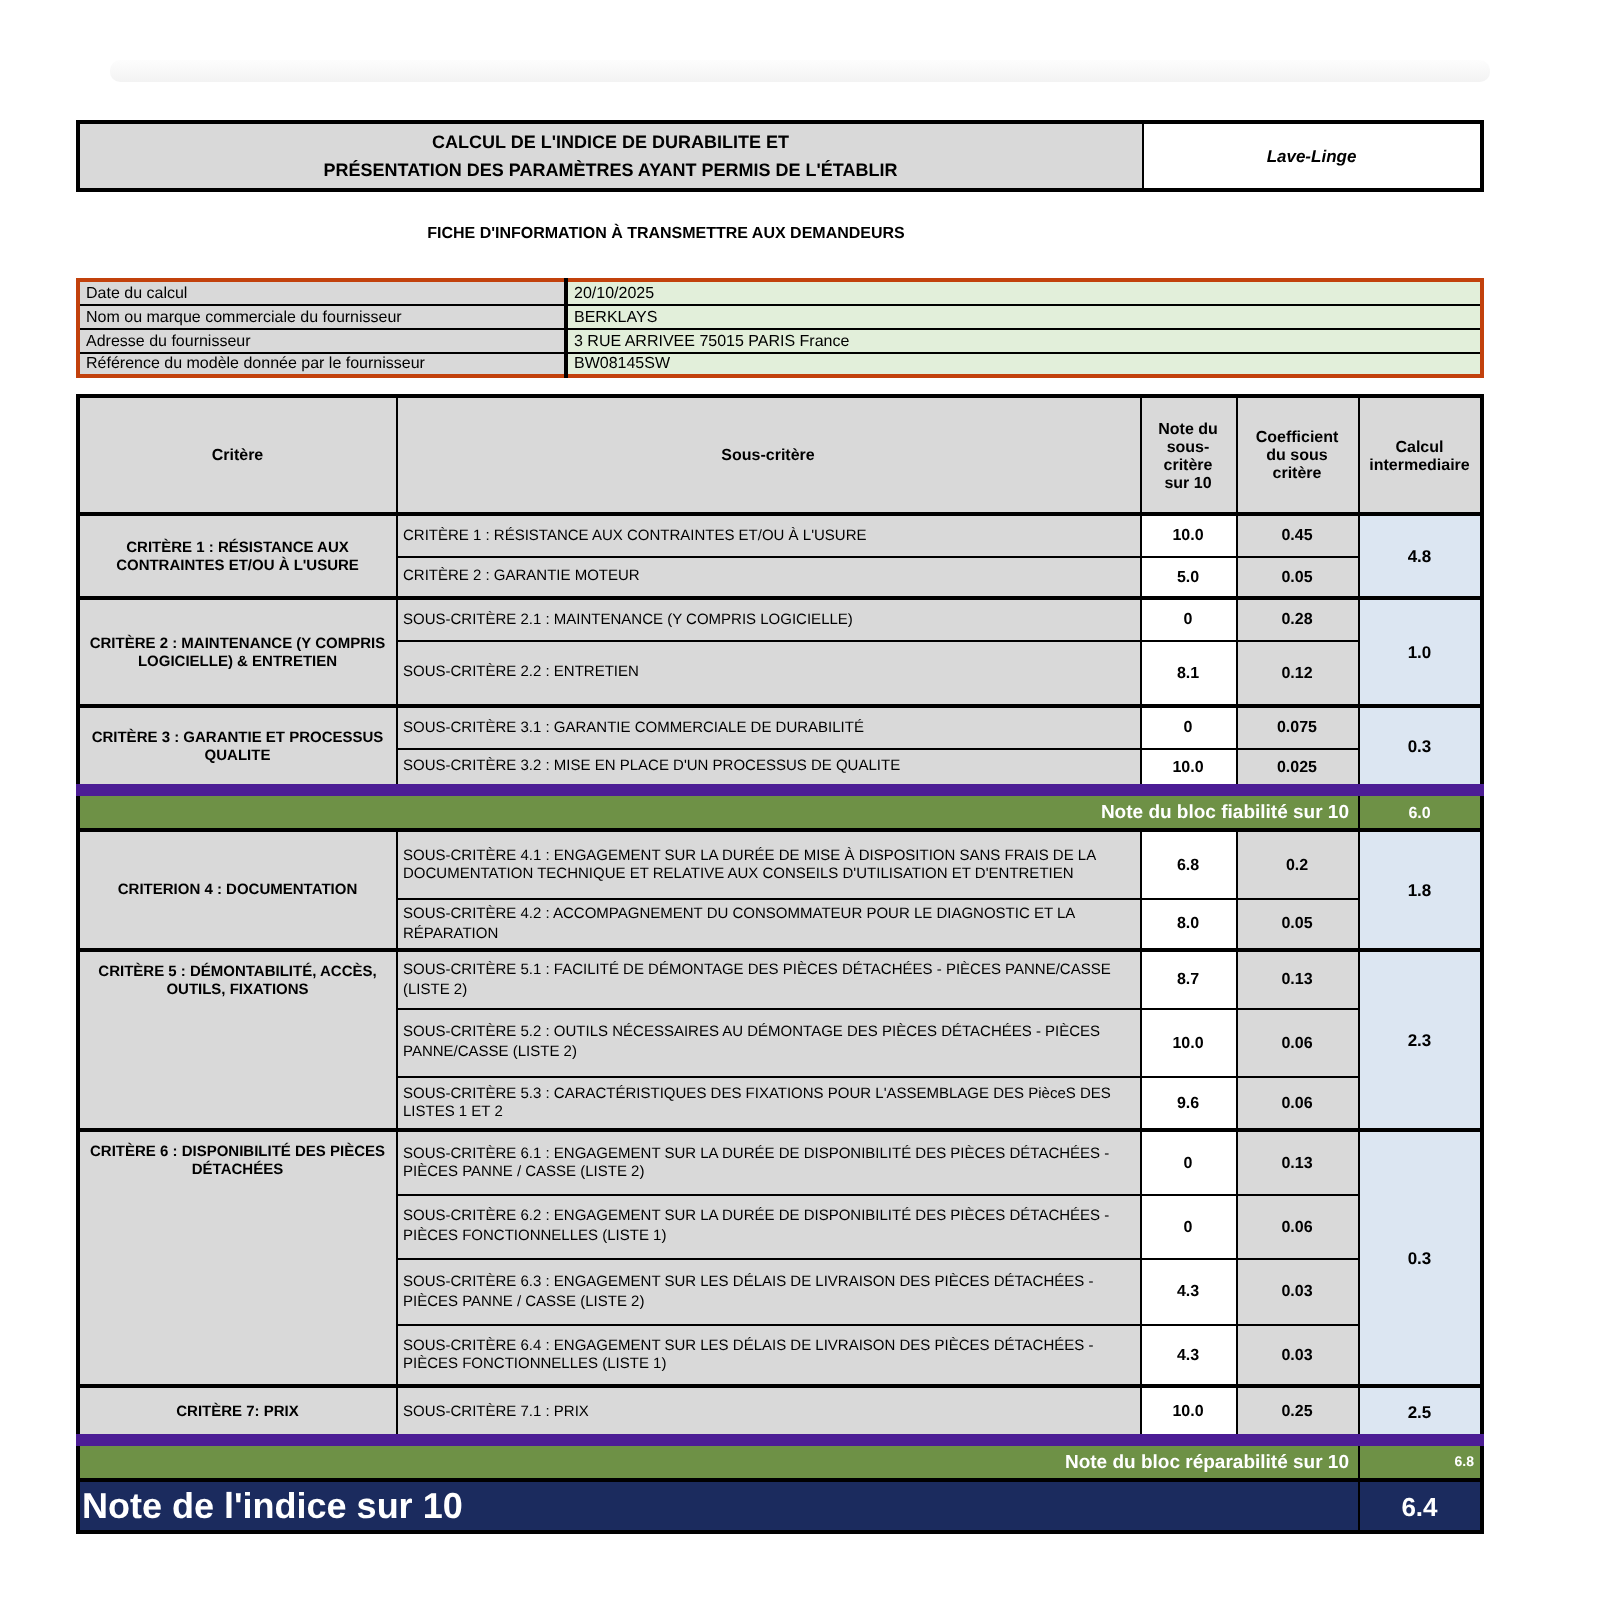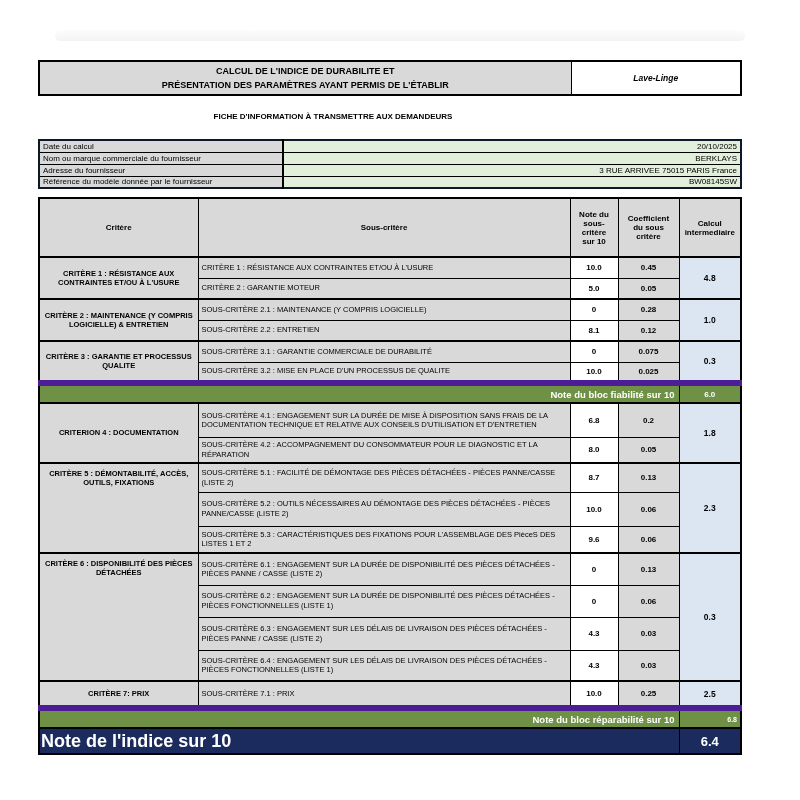--- a/index.html
+++ b/index.html
@@ -38,25 +38,25 @@
   }
 
   .fiche {
     position:absolute; top:112px; left:38px; width:590px;
     text-align:center; font-weight:bold; font-size:8px;
   }
 
   
   .info-table {
     position:absolute; top:139px; left:38px; width:702px;
-    border-collapse:collapse; border:2px solid #0f172a; table-layout:fixed;
+    border-collapse:collapse; border:2px solid #c2410c; table-layout:fixed;
   }
   .info-table td { border:1px solid #000; font-size:8px; height:12px; padding:0 3px; vertical-align:middle; }
   td.info-label { background:var(--gray); border-right:2px solid #000; }
-  td.info-value { background:var(--lgreen); text-align:right; }
+  td.info-value { background:var(--lgreen); text-align:left; }
 
   
   .main-table {
     position:absolute; top:197px; left:38px; width:702px;
     border-collapse:collapse; border:2px solid #000; table-layout:fixed;
   }
   .main-table th {
     background:var(--gray); border:1px solid #000; border-bottom:2px solid #000;
     font-size:8px; font-weight:bold; height:59px; vertical-align:middle; padding:0 4px;
   }
@@ -168,21 +168,21 @@
           <td class="cell-note">5.0</td>
           <td class="cell-coef">0.05</td>
         </tr>
         <tr class="group-start" style="height: 21px;">
           <td class="cell-crit" rowspan="2">CRITÈRE 2 : MAINTENANCE (Y COMPRIS LOGICIELLE) &amp; ENTRETIEN</td>
           <td class="cell-sub">SOUS-CRITÈRE 2.1 : MAINTENANCE (Y COMPRIS LOGICIELLE)</td>
           <td class="cell-note">0</td>
           <td class="cell-coef">0.28</td>
           <td class="cell-calc" rowspan="2">1.0</td>
         </tr>
-        <tr style="height: 21px;">
+        <tr style="height: 33px;">
           <td class="cell-sub">SOUS-CRITÈRE 2.2 : ENTRETIEN</td>
           <td class="cell-note">8.1</td>
           <td class="cell-coef">0.12</td>
         </tr>
         <tr class="group-start" style="height: 21px;">
           <td class="cell-crit" rowspan="2">CRITÈRE 3 : GARANTIE ET PROCESSUS QUALITE</td>
           <td class="cell-sub">SOUS-CRITÈRE 3.1 : GARANTIE COMMERCIALE DE DURABILITÉ</td>
           <td class="cell-note">0</td>
           <td class="cell-coef">0.075</td>
           <td class="cell-calc" rowspan="2">0.3</td>

